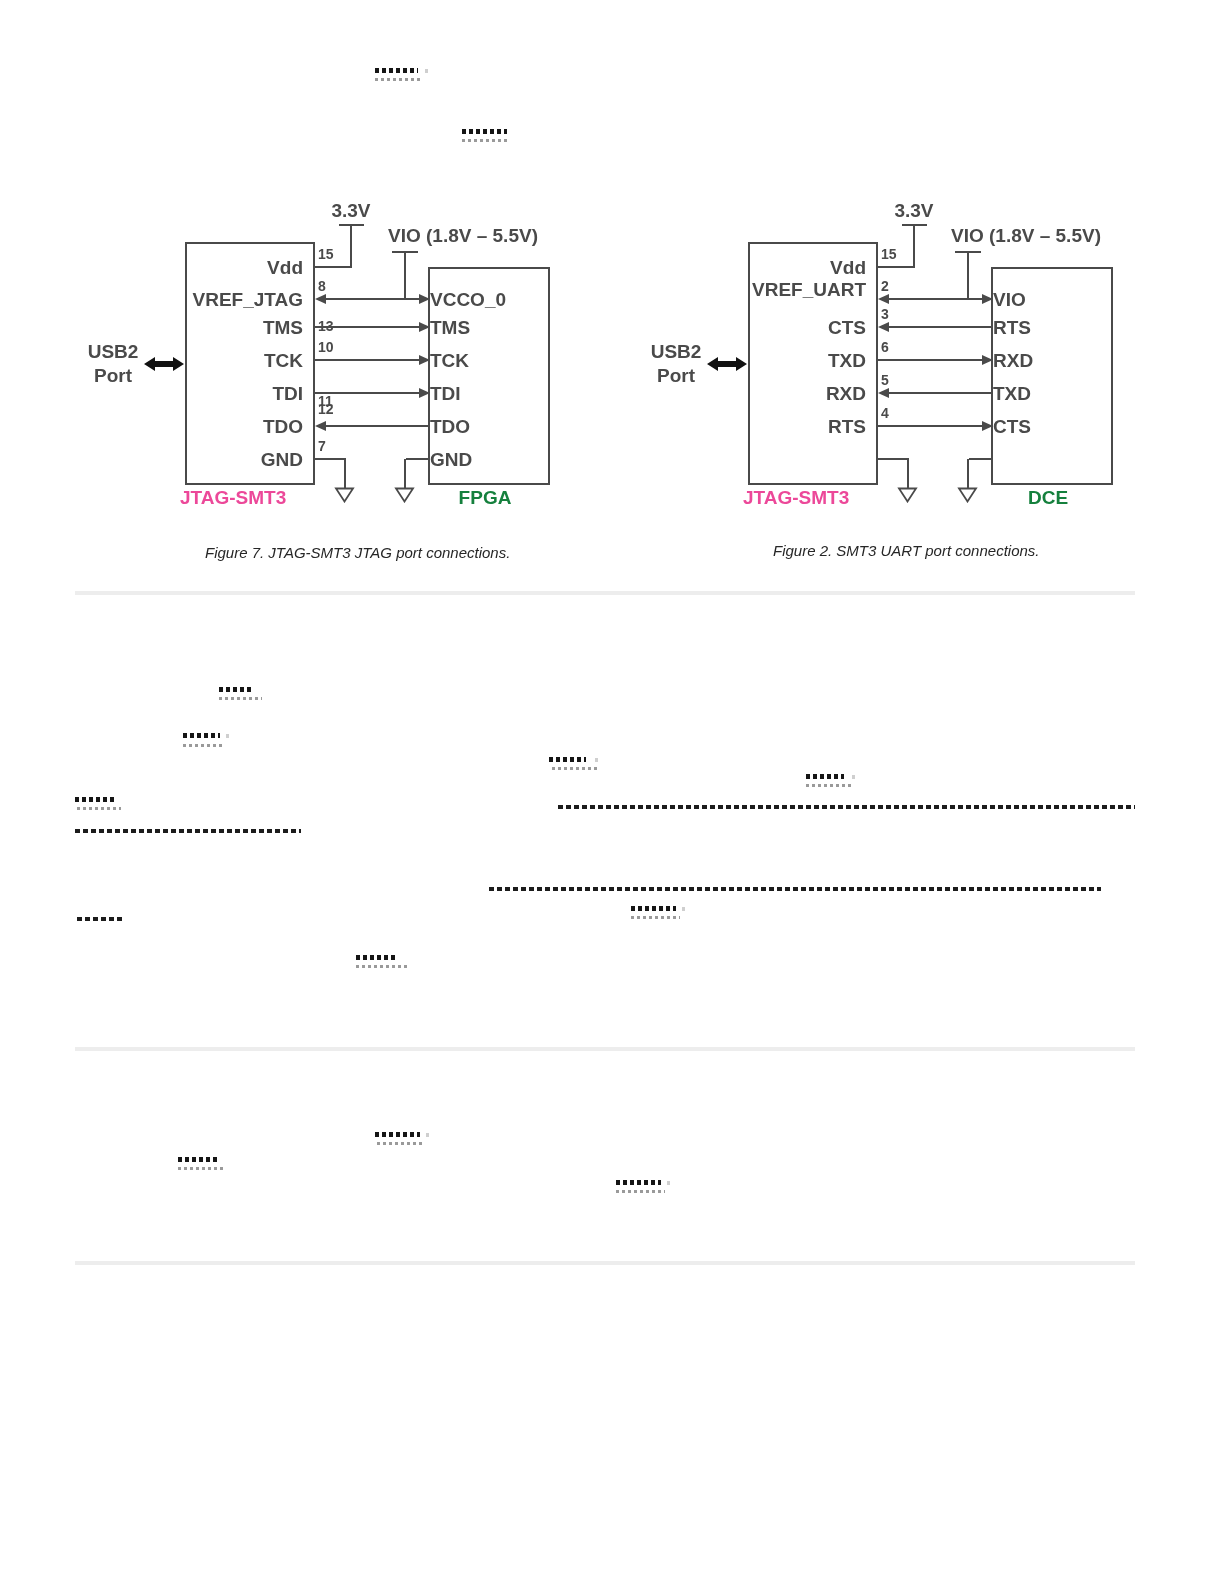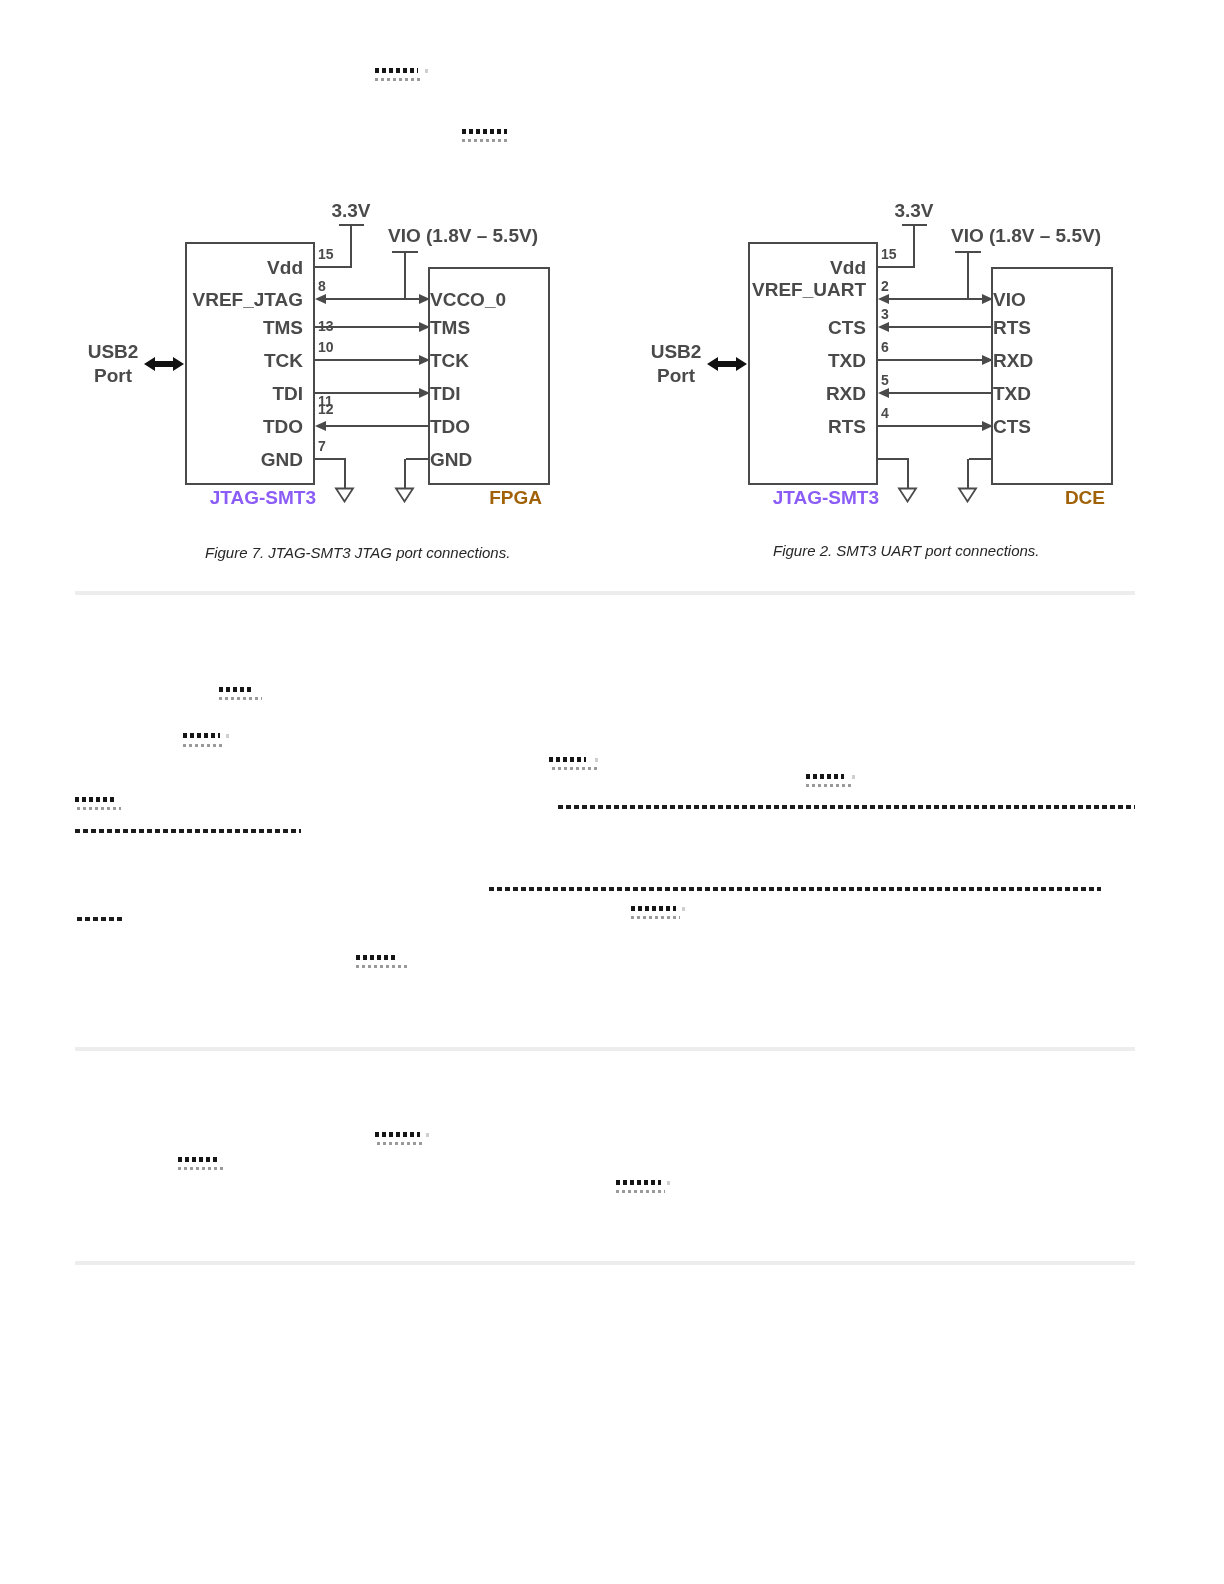--- a/index.html
+++ b/index.html
@@ -14,24 +14,24 @@
   .lab  { position:absolute; font-size:19px; font-weight:bold; color:#4a4a4a; white-space:nowrap; }
   .lpin { left:0; width:218px; text-align:right; }
   .rpin { left:345px; }
   .pnum { position:absolute; left:233px; font-size:14px; font-weight:bold; color:#4a4a4a; }
   .w    { position:absolute; height:2px; background:#4a4a4a; }
   .v    { position:absolute; width:2px;  background:#4a4a4a; }
   .ahr  { position:absolute; width:0; height:0; border-left:11px solid #4a4a4a;
           border-top:5px solid transparent; border-bottom:5px solid transparent; }
   .ahl  { position:absolute; width:0; height:0; border-right:11px solid #4a4a4a;
           border-top:5px solid transparent; border-bottom:5px solid transparent; }
-  .devlab { position:absolute; left:95px; top:292px; width:136px; text-align:right;
-            font-size:19px; font-weight:bold; color:#8b5cf6; }
-  .tgtlab { position:absolute; left:343px; top:292px; width:114px; text-align:right;
-            font-size:19px; font-weight:bold; color:#a16207; }
+  .devlab { position:absolute; left:95px; top:292px; width:136px; text-align:left;
+            font-size:19px; font-weight:bold; color:#ec4899; }
+  .tgtlab { position:absolute; left:343px; top:292px; width:114px; text-align:center;
+            font-size:19px; font-weight:bold; color:#15803d; }
   .usb  { position:absolute; left:0; top:145px; width:56px; text-align:center;
           font-size:19px; font-weight:bold; color:#4a4a4a; line-height:24px; }
   .supply { position:absolute; left:228px; top:5px; width:76px; text-align:center;
             font-size:19px; font-weight:bold; color:#4a4a4a; }
   .violab { position:absolute; left:303px; top:30px; font-size:19px; font-weight:bold;
             color:#4a4a4a; white-space:nowrap; }
   .gndsym { position:absolute; }
 
   
   .caption { position:absolute; font-size:15px; font-style:italic; color:#262626;

